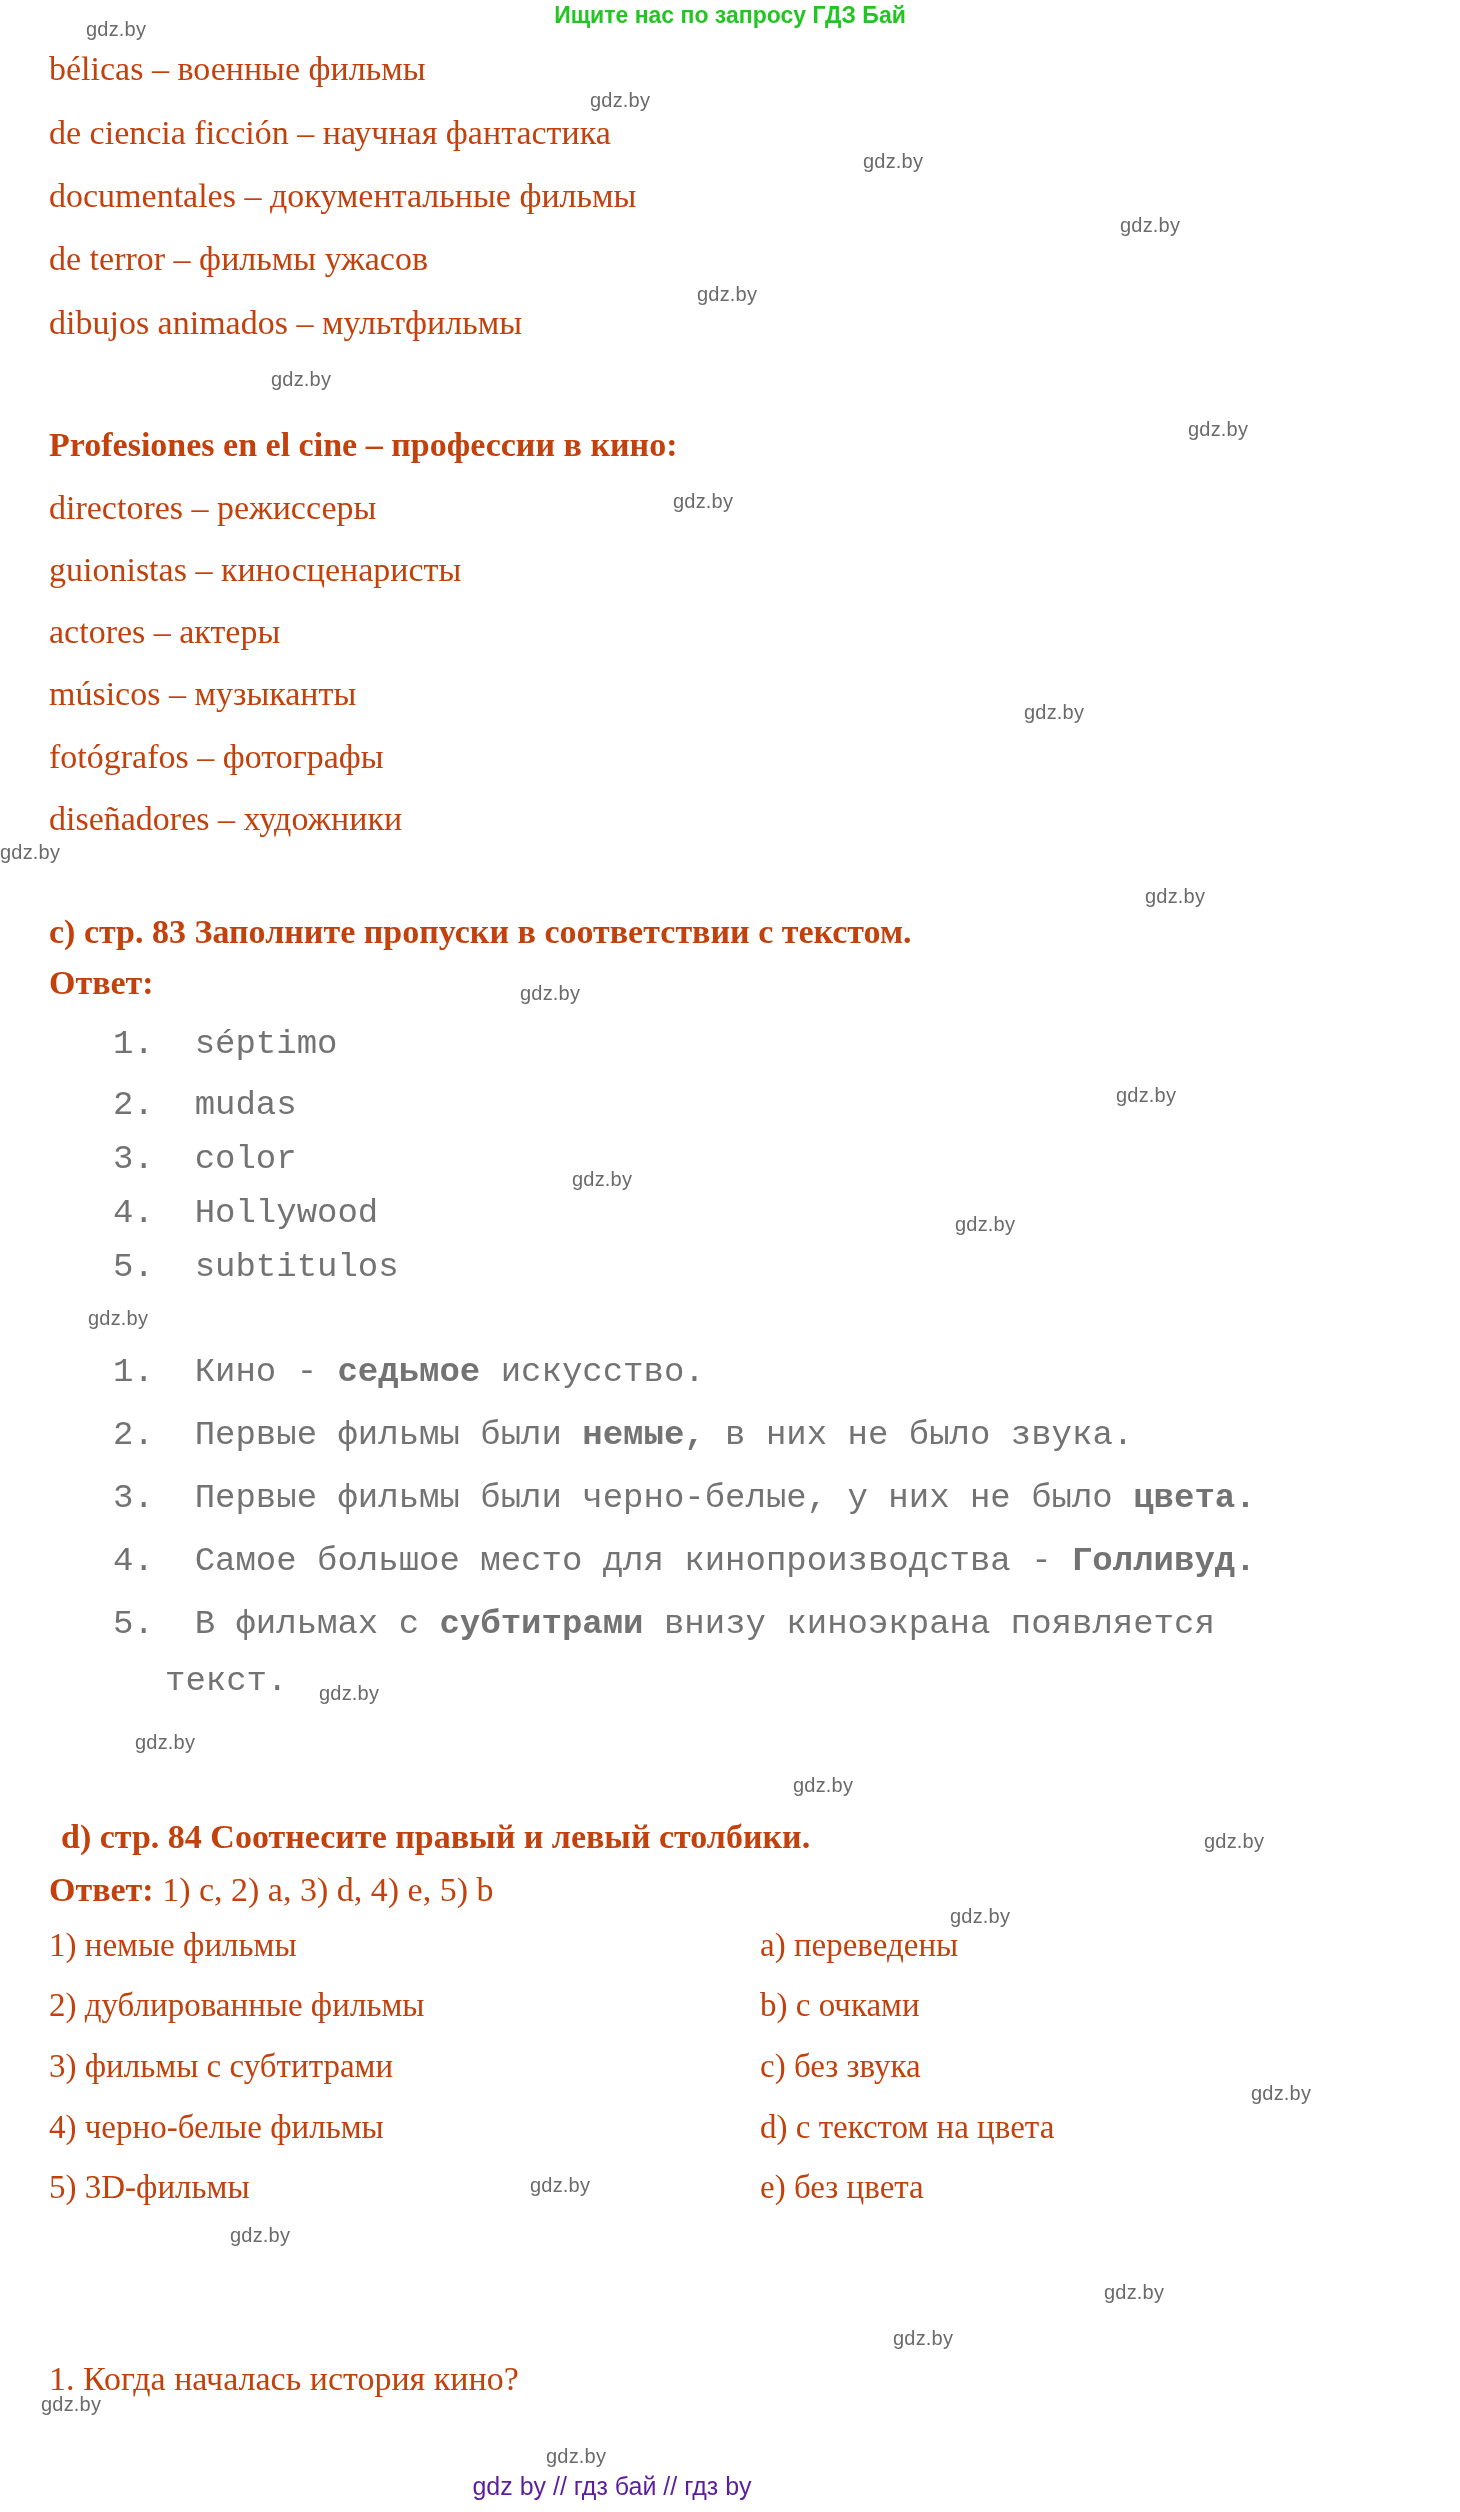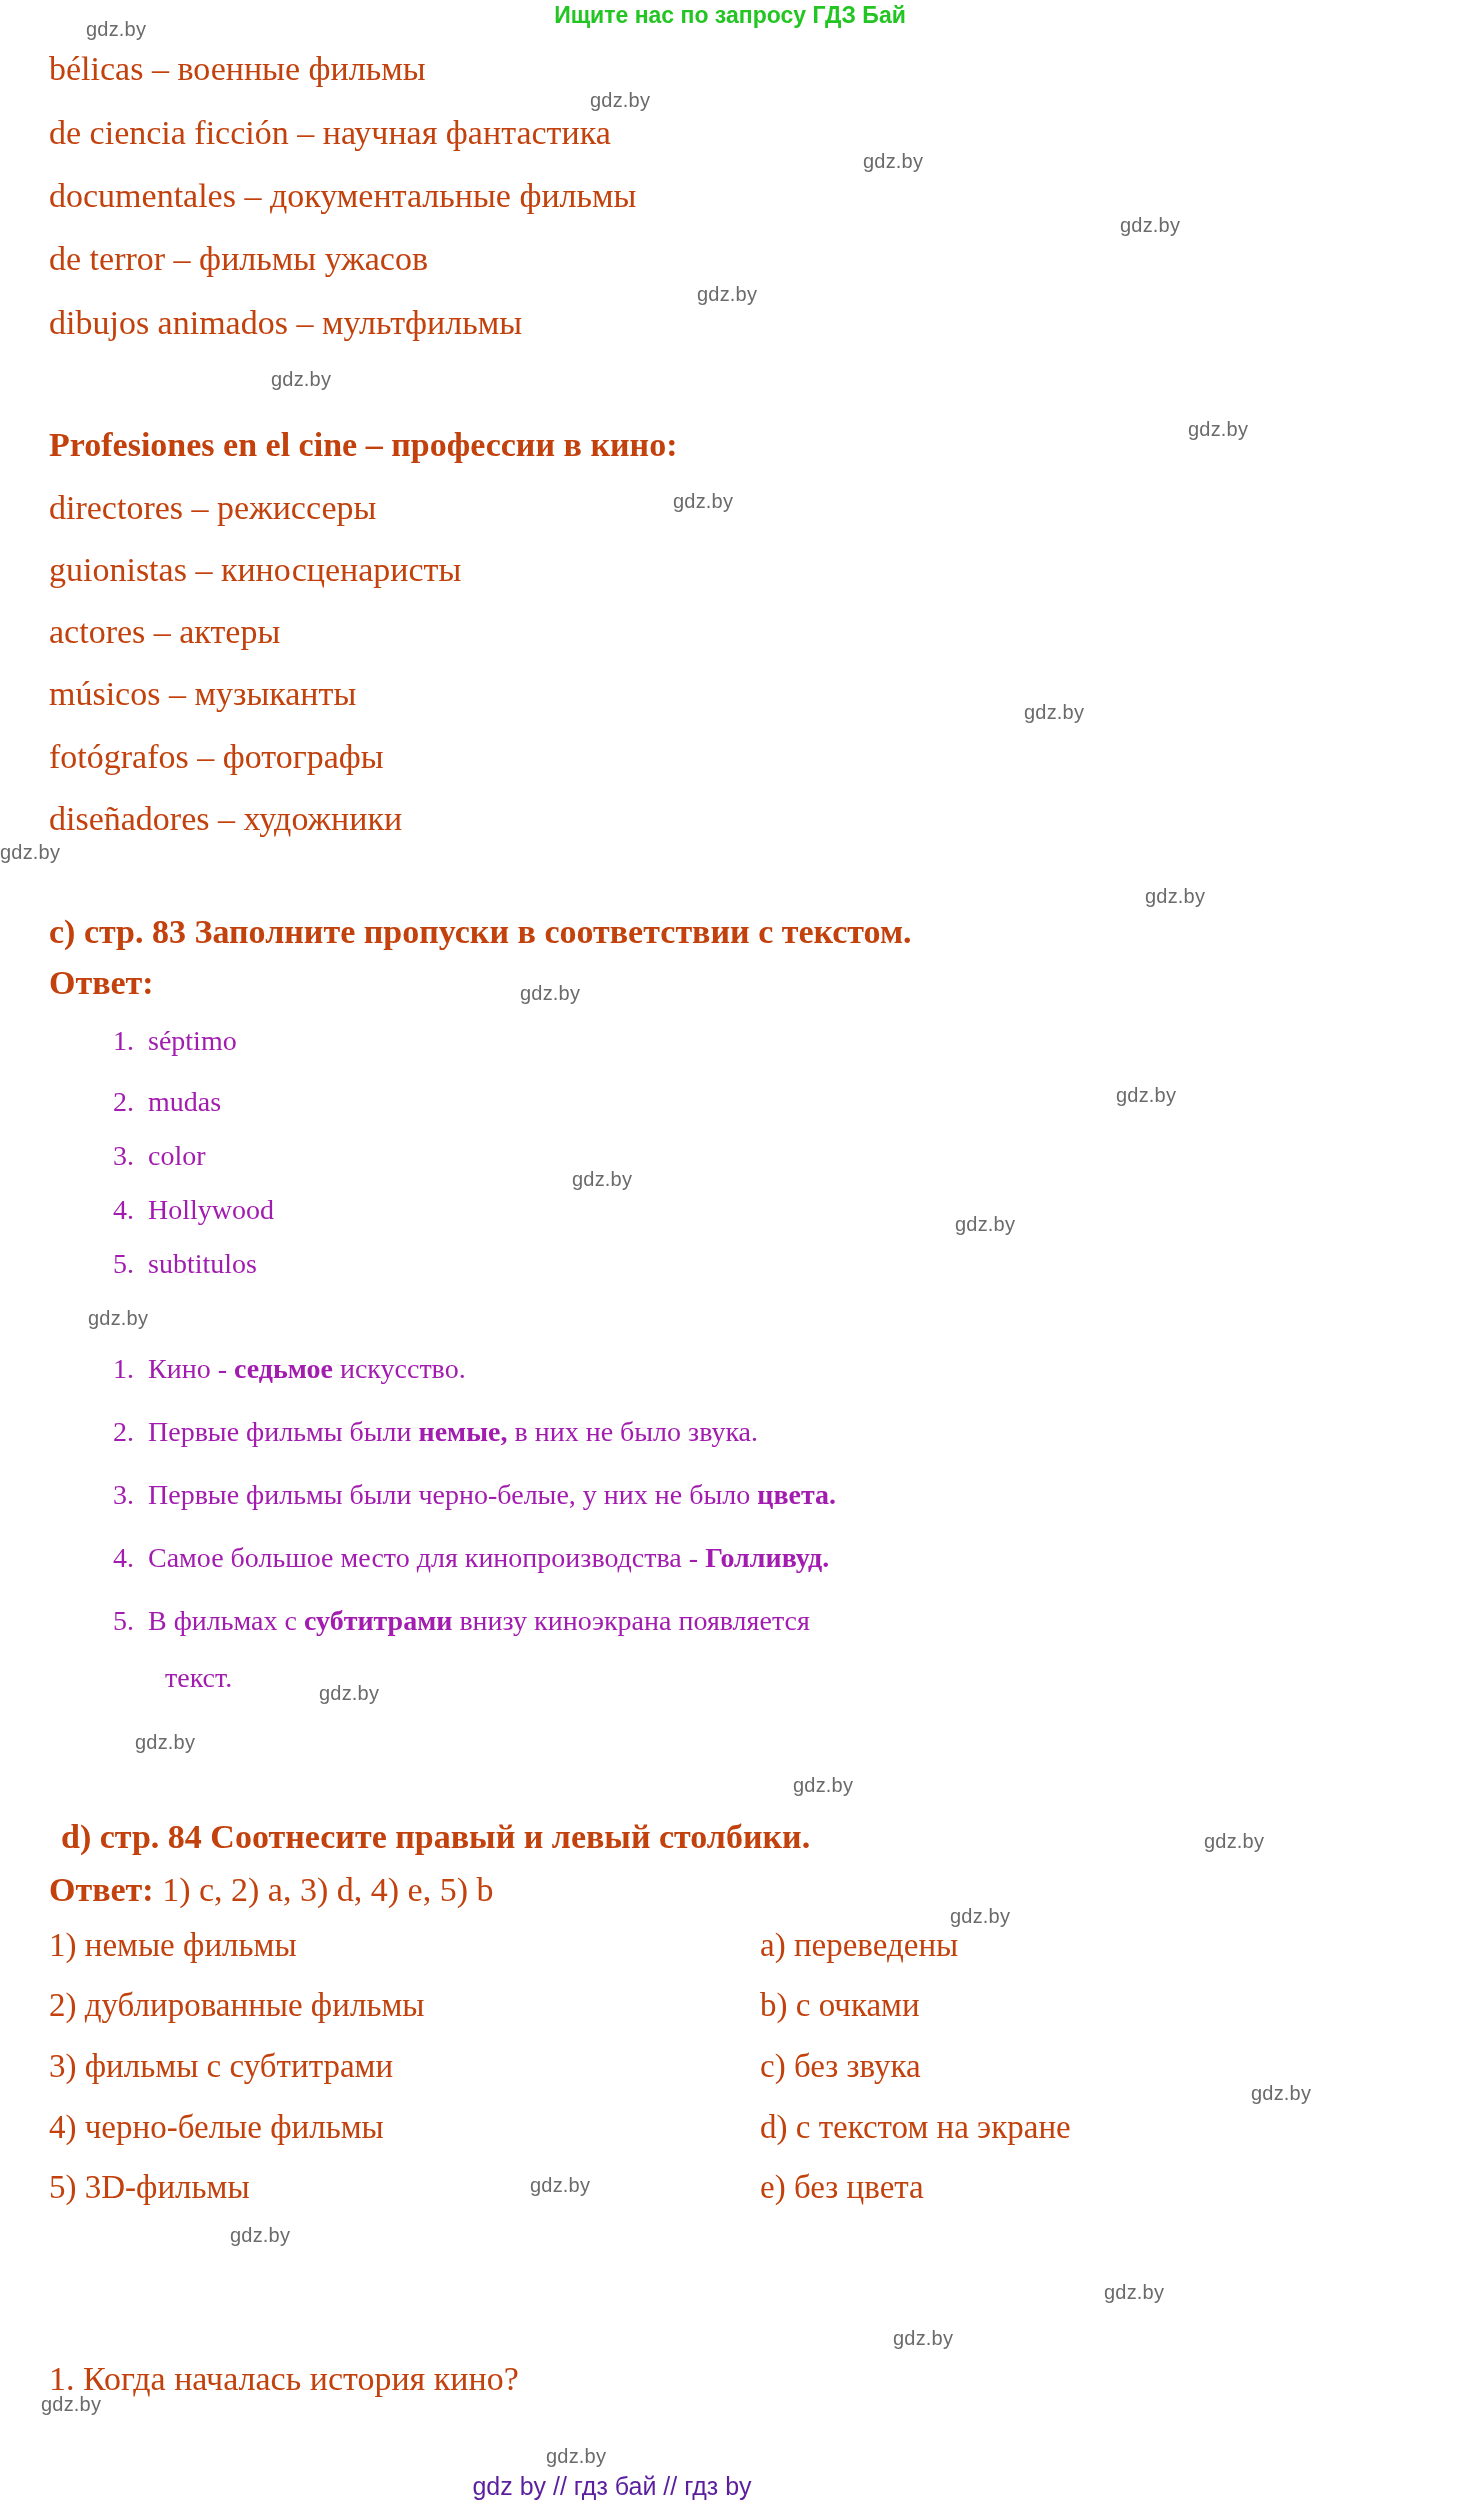--- a/index.html
+++ b/index.html
@@ -50,23 +50,23 @@
     font-family:"Liberation Serif",serif;
     font-size:34px;
     line-height:1;
   }
   .ln.b{font-weight:bold;}
   .ln.sm{font-size:33px;}
 
   .num{
     position:absolute;
     white-space:nowrap;
-    color:#a21caf;
-    font-family:Liberation Serif, serif;
-    font-size:28px;
+    color:#737373;
+    font-family:Liberation Mono, monospace;
+    font-size:34px;
     line-height:1;
   }
 
   b.inl{font-weight:bold;}
 </style>
 </head>
 <body>
 
 <div class="page">
 
@@ -181,21 +181,21 @@
 
   <div class="ln sm" style="left:49px;top:1929px;">1) немые фильмы</div>
   <div class="ln sm" style="left:49px;top:1989px;">2) дублированные фильмы</div>
   <div class="ln sm" style="left:49px;top:2050px;">3) фильмы с субтитрами</div>
   <div class="ln sm" style="left:49px;top:2111px;">4) черно-белые фильмы</div>
   <div class="ln sm" style="left:49px;top:2171px;">5) 3D-фильмы</div>
 
   <div class="ln sm" style="left:760px;top:1929px;">a) переведены</div>
   <div class="ln sm" style="left:760px;top:1989px;">b) с очками</div>
   <div class="ln sm" style="left:760px;top:2050px;">c) без звука</div>
-  <div class="ln sm" style="left:760px;top:2111px;">d) с текстом на экране</div>
+  <div class="ln sm" style="left:760px;top:2111px;">d) с текстом на цвета</div>
   <div class="ln sm" style="left:760px;top:2171px;">e) без цвета</div>
 
   <div class="ln" style="left:49px;top:2362px;">1. Когда началась история кино?</div>
 
   <div class="ftr">gdz by  //  гдз бай  //  гдз by</div>
 
 </div>
 
 
 </body></html>

